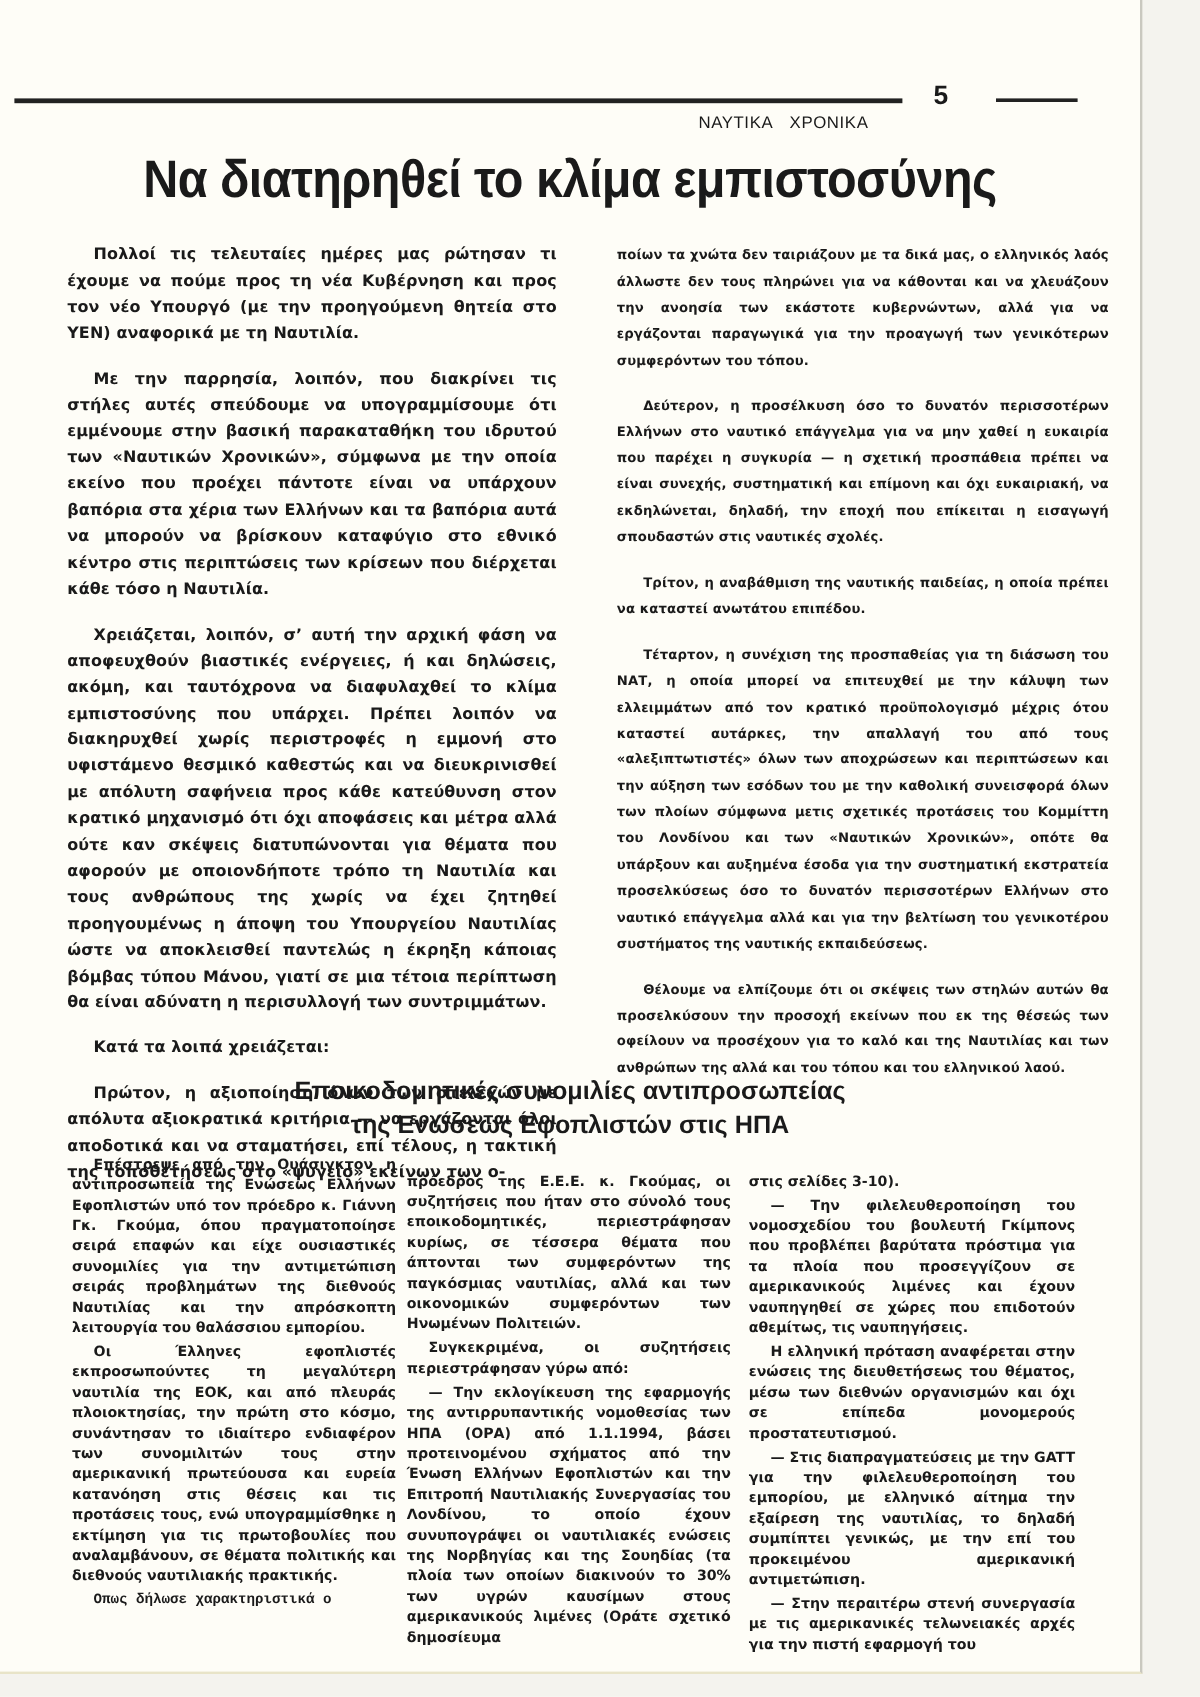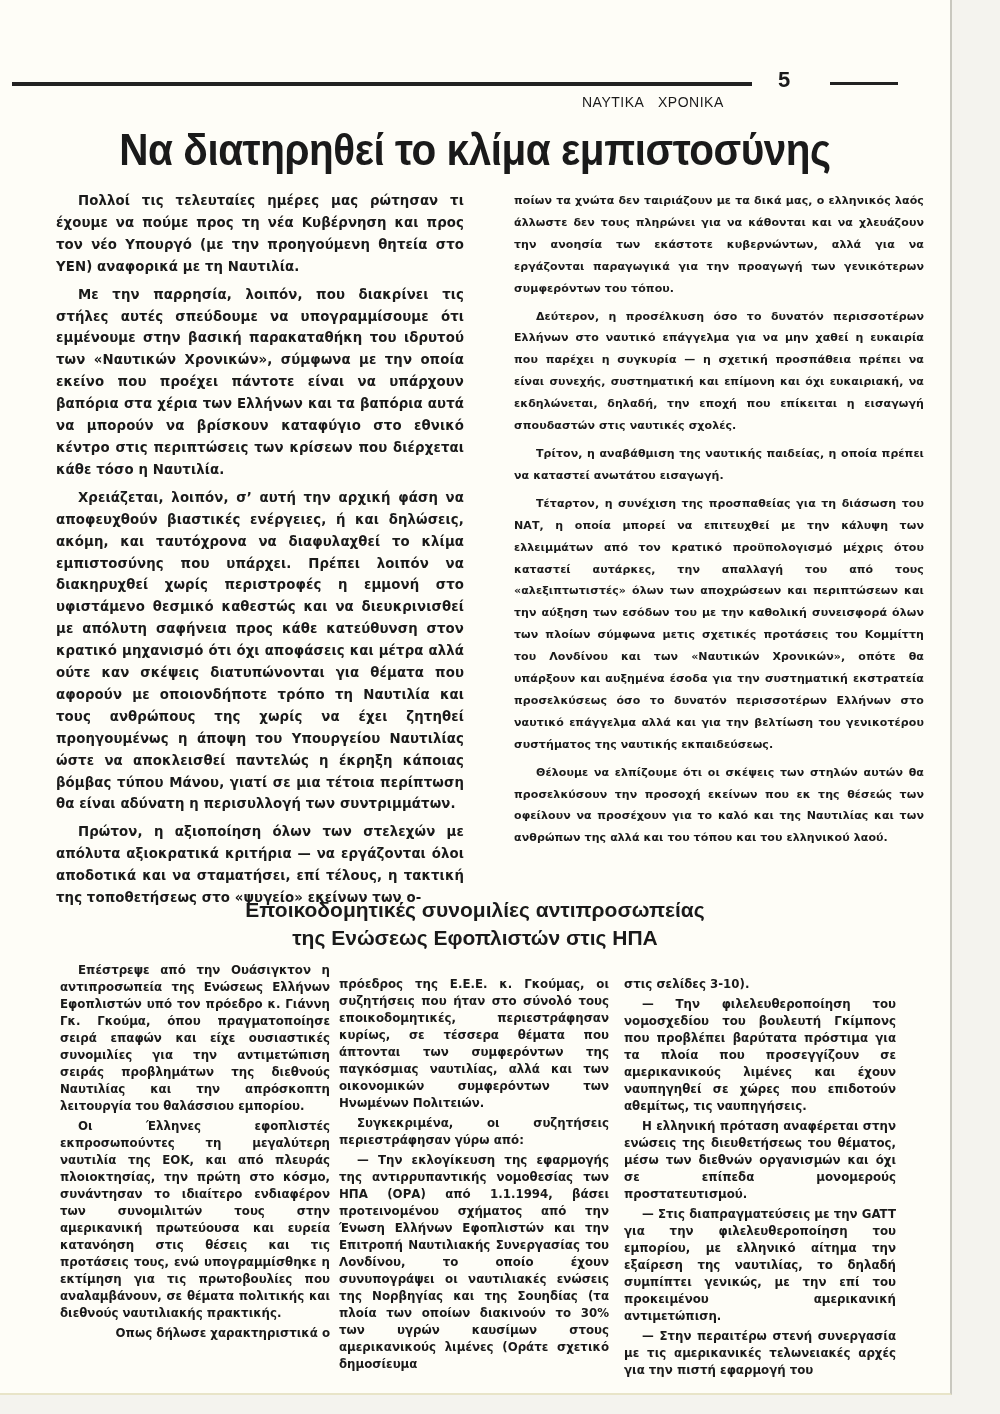--- a/index.html
+++ b/index.html
@@ -39,21 +39,21 @@
     position: absolute; left: 0; top: 124px; width: 950px; text-align: center;
     font-family: "Liberation Sans", sans-serif; font-weight: bold;
     font-size: 44px; line-height: 52px; letter-spacing: -0.5px;
     transform: scaleX(0.92); transform-origin: 475px 0;
   }
   .col {
     position: absolute;
     font-family: "DejaVu Sans", sans-serif; font-weight: bold;
     text-align: justify;
   }
-  .col p { margin: 4px 0 6px 0; text-indent: 22px; }
+  .col p { margin: 16px 0 6px 0; text-indent: 22px; }
   .a1 { left: 56px; top: 186px; width: 408px; font-size: 13.3px; line-height: 21.9px; letter-spacing: 0.1px; }
   .a2 { left: 514px; top: 186px; width: 410px; font-size: 11px; line-height: 21.9px; letter-spacing: 0.1px; }
   .subhead {
     position: absolute; left: 0; top: 896px; width: 950px; text-align: center;
     font-family: "Liberation Sans", sans-serif; font-weight: bold;
     font-size: 21px; line-height: 28px;
   }
   .b { top: 962px; width: 270px; font-size: 11.8px; line-height: 17px; }
   .b p { margin: 0 0 3px 0; text-indent: 18px; }
   .b1 { left: 60px; }
@@ -69,40 +69,41 @@
   <div class="page-number">5</div>
   <div class="rule-right"></div>
   <div class="running-head">ΝΑΥΤΙΚΑ ΧΡΟΝΙΚΑ</div>
 
   <h1 class="headline" style="margin:0;">Να διατηρηθεί το κλίμα εμπιστοσύνης</h1>
 
   <div class="col a1">
     <p>Πολλοί τις τελευταίες ημέρες μας ρώτησαν τι έχουμε να πούμε προς τη νέα Κυβέρνηση και προς τον νέο Υπουργό (με την προηγούμενη θητεία στο ΥΕΝ) αναφορικά με τη Ναυτιλία.</p>
     <p>Με την παρρησία, λοιπόν, που διακρίνει τις στήλες αυτές σπεύδουμε να υπογραμμίσουμε ότι εμμένουμε στην βασική παρακαταθήκη του ιδρυτού των «Ναυτικών Χρονικών», σύμφωνα με την οποία εκείνο που προέχει πάντοτε είναι να υπάρχουν βαπόρια στα χέρια των Ελλήνων και τα βαπόρια αυτά να μπορούν να βρίσκουν καταφύγιο στο εθνικό κέντρο στις περιπτώσεις των κρίσεων που διέρχεται κάθε τόσο η Ναυτιλία.</p>
     <p>Χρειάζεται, λοιπόν, σ’ αυτή την αρχική φάση να αποφευχθούν βιαστικές ενέργειες, ή και δηλώσεις, ακόμη, και ταυτόχρονα να διαφυλαχθεί το κλίμα εμπιστοσύνης που υπάρχει. Πρέπει λοιπόν να διακηρυχθεί χωρίς περιστροφές η εμμονή στο υφιστάμενο θεσμικό καθεστώς και να διευκρινισθεί με απόλυτη σαφήνεια προς κάθε κατεύθυνση στον κρατικό μηχανισμό ότι όχι αποφάσεις και μέτρα αλλά ούτε καν σκέψεις διατυπώνονται για θέματα που αφορούν με οποιονδήποτε τρόπο τη Ναυτιλία και τους ανθρώπους της χωρίς να έχει ζητηθεί προηγουμένως η άποψη του Υπουργείου Ναυτιλίας ώστε να αποκλεισθεί παντελώς η έκρηξη κάποιας βόμβας τύπου Μάνου, γιατί σε μια τέτοια περίπτωση θα είναι αδύνατη η περισυλλογή των συντριμμάτων.</p>
+    <p>Κατά τα λοιπά χρειάζεται:</p>
     <p>Πρώτον, η αξιοποίηση όλων των στελεχών με απόλυτα αξιοκρατικά κριτήρια — να εργάζονται όλοι αποδοτικά και να σταματήσει, επί τέλους, η τακτική της τοποθετήσεως στο «ψυγείο» εκείνων των ο-</p>
   </div>
 
   <div class="col a2">
     <p style="text-indent:0;">ποίων τα χνώτα δεν ταιριάζουν με τα δικά μας, ο ελληνικός λαός άλλωστε δεν τους πληρώνει για να κάθονται και να χλευάζουν την ανοησία των εκάστοτε κυβερνώντων, αλλά για να εργάζονται παραγωγικά για την προαγωγή των γενικότερων συμφερόντων του τόπου.</p>
     <p>Δεύτερον, η προσέλκυση όσο το δυνατόν περισσοτέρων Ελλήνων στο ναυτικό επάγγελμα για να μην χαθεί η ευκαιρία που παρέχει η συγκυρία — η σχετική προσπάθεια πρέπει να είναι συνεχής, συστηματική και επίμονη και όχι ευκαιριακή, να εκδηλώνεται, δηλαδή, την εποχή που επίκειται η εισαγωγή σπουδαστών στις ναυτικές σχολές.</p>
-    <p>Τρίτον, η αναβάθμιση της ναυτικής παιδείας, η οποία πρέπει να καταστεί ανωτάτου εισαγωγή.</p>
+    <p>Τρίτον, η αναβάθμιση της ναυτικής παιδείας, η οποία πρέπει να καταστεί ανωτάτου επιπέδου.</p>
     <p>Τέταρτον, η συνέχιση της προσπαθείας για τη διάσωση του ΝΑΤ, η οποία μπορεί να επιτευχθεί με την κάλυψη των ελλειμμάτων από τον κρατικό προϋπολογισμό μέχρις ότου καταστεί αυτάρκες, την απαλλαγή του από τους «αλεξιπτωτιστές» όλων των αποχρώσεων και περιπτώσεων και την αύξηση των εσόδων του με την καθολική συνεισφορά όλων των πλοίων σύμφωνα μετις σχετικές προτάσεις του Κομμίττη του Λονδίνου και των «Ναυτικών Χρονικών», οπότε θα υπάρξουν και αυξημένα έσοδα για την συστηματική εκστρατεία προσελκύσεως όσο το δυνατόν περισσοτέρων Ελλήνων στο ναυτικό επάγγελμα αλλά και για την βελτίωση του γενικοτέρου συστήματος της ναυτικής εκπαιδεύσεως.</p>
     <p>Θέλουμε να ελπίζουμε ότι οι σκέψεις των στηλών αυτών θα προσελκύσουν την προσοχή εκείνων που εκ της θέσεώς των οφείλουν να προσέχουν για το καλό και της Ναυτιλίας και των ανθρώπων της αλλά και του τόπου και του ελληνικού λαού.</p>
   </div>
 
   <div class="subhead">
     <div>Εποικοδομητικές συνομιλίες αντιπροσωπείας</div>
     <div>της Ενώσεως Εφοπλιστών στις ΗΠΑ</div>
   </div>
 
   <div class="col b b1">
     <p>Επέστρεψε από την Ουάσιγκτον η αντιπροσωπεία της Ενώσεως Ελλήνων Εφοπλιστών υπό τον πρόεδρο κ. Γιάννη Γκ. Γκούμα, όπου πραγματοποίησε σειρά επαφών και είχε ουσιαστικές συνομιλίες για την αντιμετώπιση σειράς προβλημάτων της διεθνούς Ναυτιλίας και την απρόσκοπτη λειτουργία του θαλάσσιου εμπορίου.</p>
     <p>Οι Έλληνες εφοπλιστές εκπροσωπούντες τη μεγαλύτερη ναυτιλία της ΕΟΚ, και από πλευράς πλοιοκτησίας, την πρώτη στο κόσμο, συνάντησαν το ιδιαίτερο ενδιαφέρον των συνομιλιτών τους στην αμερικανική πρωτεύουσα και ευρεία κατανόηση στις θέσεις και τις προτάσεις τους, ενώ υπογραμμίσθηκε η εκτίμηση για τις πρωτοβουλίες που αναλαμβάνουν, σε θέματα πολιτικής και διεθνούς ναυτιλιακής πρακτικής.</p>
-    <p style="text-align:right;">Οπως δήλωσε χαρακτηριστικά ο</p>
+    <p style="text-align:left;font-family:Liberation Mono, monospace;">Οπως δήλωσε χαρακτηριστικά ο</p>
   </div>
 
   <div class="col b b2">
     <p class="noindent">πρόεδρος της Ε.Ε.Ε. κ. Γκούμας, οι συζητήσεις που ήταν στο σύνολό τους εποικοδομητικές, περιεστράφησαν κυρίως, σε τέσσερα θέματα που άπτονται των συμφερόντων της παγκόσμιας ναυτιλίας, αλλά και των οικονομικών συμφερόντων των Ηνωμένων Πολιτειών.</p>
     <p>Συγκεκριμένα, οι συζητήσεις περιεστράφησαν γύρω από:</p>
     <p>— Την εκλογίκευση της εφαρμογής της αντιρρυπαντικής νομοθεσίας των ΗΠΑ (ΟΡΑ) από 1.1.1994, βάσει προτεινομένου σχήματος από την Ένωση Ελλήνων Εφοπλιστών και την Επιτροπή Ναυτιλιακής Συνεργασίας του Λονδίνου, το οποίο έχουν συνυπογράψει οι ναυτιλιακές ενώσεις της Νορβηγίας και της Σουηδίας (τα πλοία των οποίων διακινούν το 30% των υγρών καυσίμων στους αμερικανικούς λιμένες (Οράτε σχετικό δημοσίευμα</p>
   </div>
 
   <div class="col b b3">
     <p class="noindent">στις σελίδες 3-10).</p>

